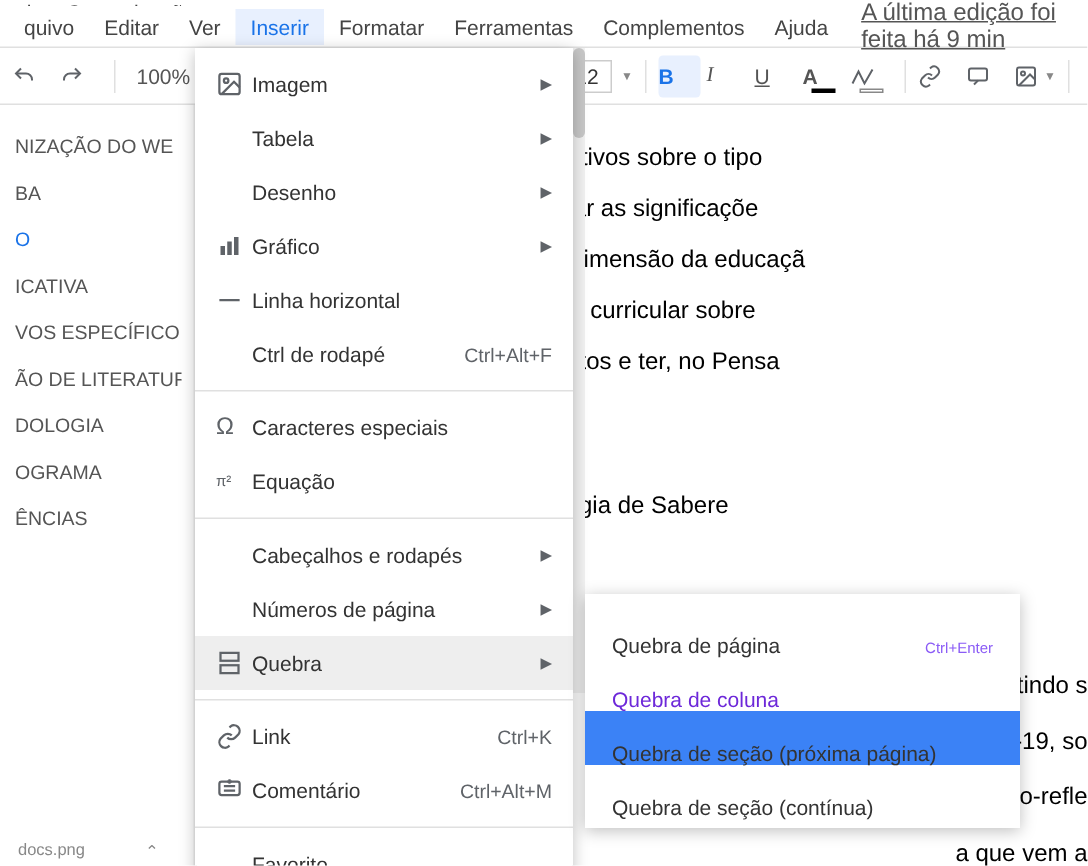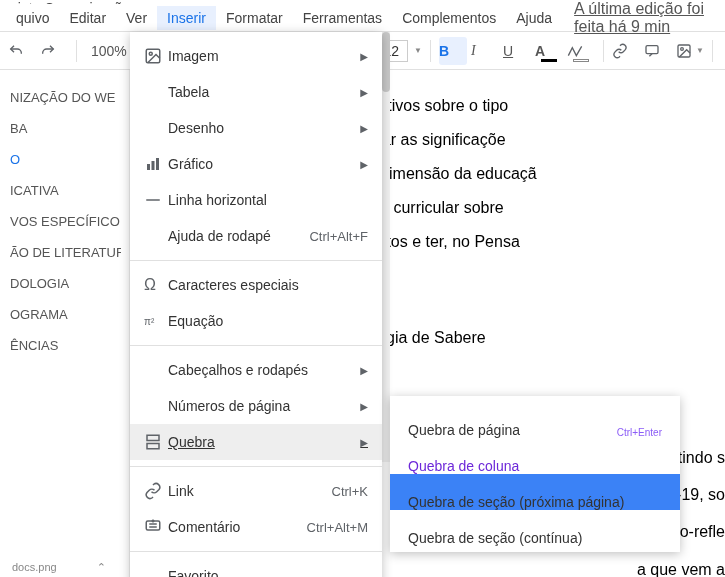--- a/index.html
+++ b/index.html
@@ -34,21 +34,21 @@
   .doc-content .kw-label { margin-top: 30px; }
   .doc-content .intro-line { margin-top: 4px; }
   .doc-content .intro-line .cursor { border-left: 1.5px solid #000; }
   .doc-content .intro-title { font-weight: bold; }
   .doc-content .tail { margin-top: 50px; text-align: right;}
   .doc-content .tail p { line-height: 2.2; }
 
   
   .menu-panel { position: absolute; top: 32px; left: 130px; width: 252px; background: #fff; box-shadow: 0 2px 10px rgba(0,0,0,0.25); font-size: 14px; color: #333; z-index: 100; padding: 6px 0; }
   .menu-panel .mrow { display: flex; align-items: center; height: 36px; padding: 0 14px 0 14px; cursor: pointer; }
-  .menu-panel .mrow.highlight { background: #eee; text-decoration: underline; }
+  .menu-panel .mrow.highlight { background: #eee; }
   .menu-panel .micon { width: 24px; display: flex; align-items: center; color: #5f6368; }
   .menu-panel .mlabel { flex: 1; }
   .menu-panel .mshort { color: #5f6368; font-size: 13px; }
   .menu-panel .marrow { color: #5f6368; font-size: 10px; margin-left: 6px;}
   .menu-panel .msep { height: 1px; background: #e0e0e0; margin: 6px 0; }
 
   .scroll-gutter { position: absolute; top: 32px; left: 382px; width: 8px; height: 430px; background: #f1f1f1; z-index: 99;}
   .scroll-thumb { position: absolute; top: 0; left: 0; width: 8px; height: 60px; background: #c7c7c7; border-radius: 4px;}
 
   
@@ -216,21 +216,21 @@
     <div class="mrow">
       <div class="micon">
         <svg width="18" height="18" viewBox="0 0 24 24" stroke="#5f6368" stroke-width="2">
           <line x1="3" y1="12" x2="21" y2="12"></line>
         </svg>
       </div>
       <div class="mlabel">Linha horizontal</div>
     </div>
     <div class="mrow">
       <div class="micon"></div>
-      <div class="mlabel">Ajuda de rodapé</div>
+      <div class="mlabel">Ctrl de rodapé</div>
       <div class="mshort">Ctrl+Alt+F</div>
     </div>
     <div class="msep"></div>
     <div class="mrow">
       <div class="micon">
         <span style="font-size:16px;color:#5f6368">Ω</span>
       </div>
       <div class="mlabel">Caracteres especiais</div>
     </div>
     <div class="mrow">

